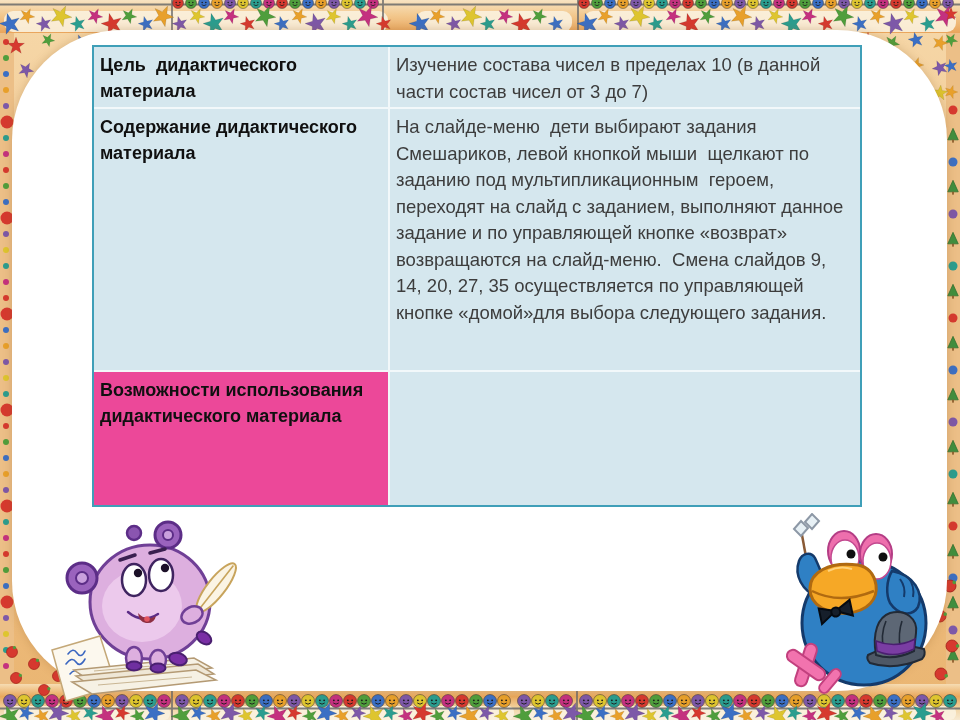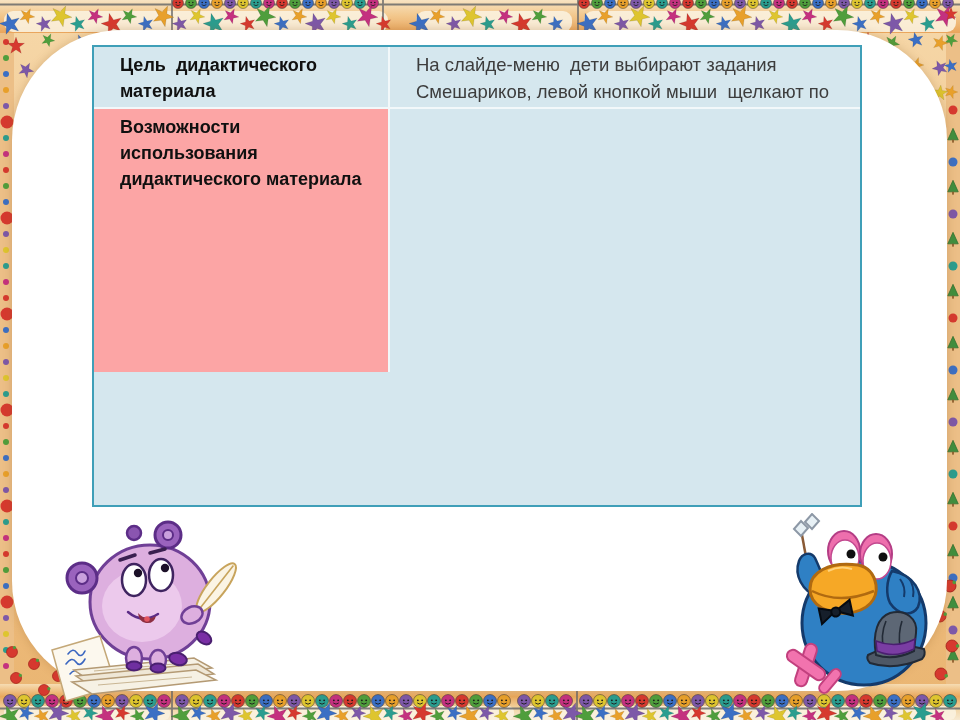--- a/index.html
+++ b/index.html
@@ -13,27 +13,27 @@
   #panel{
     position:absolute;left:12px;top:30px;width:935px;height:661px;
     background:#ffffff;border-radius:110px;
     box-shadow:0 0 10px rgba(150,95,35,.30);
   }
   #doc-table{
     position:absolute;left:92px;top:45px;width:770px;height:462px;
     display:grid;grid-template-columns:296px 1fr;grid-template-rows:62px 263px 1fr;
     border:2px solid #3f9fb8;box-sizing:border-box;background:#d5e7ee;
   }
-  .cell{box-sizing:border-box;padding:5px 11px 4px 26px;overflow:hidden;}
+  .cell{box-sizing:border-box;padding:5px 11px 4px 6px;overflow:hidden;}
   .cell.label{font-weight:700;color:#101010;font-size:18px;line-height:26px;white-space:pre-wrap;}
   .cell.value{color:#3d3d3d;font-size:18.5px;line-height:26.5px;white-space:pre-wrap;}
   .c1{border-right:2px solid #f2f8fa;}
   .bb{border-bottom:2px solid #f2f8fa;}
   .bg-blue{background:#d5e7ee;}
-  .bg-light{background:#fca5a5;}
+  .bg-light{background:#ec4899;}
   .char{position:absolute;}
   #barash{left:46px;top:518px;width:200px;height:185px;}
   #karych{left:772px;top:513px;width:185px;height:205px;}
 </style>
 </head>
 <body>
 
 <div id="slide">
 
   <svg id="border-svg" viewBox="0 0 960 720" xmlns="http://www.w3.org/2000/svg">
@@ -436,20 +436,22 @@
         <use href="#cherry" transform="translate(940,616) rotate(40) scale(6)"></use>
         <use href="#cherry" transform="translate(952,646) rotate(60) scale(6)"></use>
         <use href="#cherry" transform="translate(941,674) rotate(80) scale(6)"></use>
       </g>
   </svg>
 
   <div id="panel"></div>
 
   <div id="doc-table">
     <div class="cell label c1 bb bg-blue">Цель  дидактического материала</div>
+    <div class="cell value bb bg-blue">Изучение состава чисел в пределах 10 (в данной части состав чисел от 3 до 7)</div>
+    <div class="cell label c1 bb bg-blue">Содержание дидактического материала</div>
     <div class="cell value bb bg-blue">На слайде-меню  дети выбирают задания Смешариков, левой кнопкой мыши  щелкают по заданию под мультипликационным  героем, переходят на слайд с заданием, выполняют данное задание и по управляющей кнопке «возврат» возвращаются на слайд-меню.  Смена слайдов 9, 14, 20, 27, 35 осуществляется по управляющей кнопке «домой»для выбора следующего задания.</div>
     <div class="cell label c1 bg-light">Возможности использования дидактического материала</div>
   </div>
 
   <svg id="barash" class="char" viewBox="0 0 200 185" xmlns="http://www.w3.org/2000/svg">
     <ellipse cx="104" cy="84" rx="60" ry="57" fill="#ddafdf" stroke="#6f3f96" stroke-width="3"></ellipse>
     <ellipse cx="96" cy="88" rx="40" ry="36" fill="#ecc9ec"></ellipse>
     <g>
       <circle cx="36" cy="60" r="15" fill="#9a63bd" stroke="#5c2d87" stroke-width="3"></circle>
         <circle cx="36" cy="60" r="6" fill="#c9a0dd" stroke="#5c2d87" stroke-width="2"></circle>

